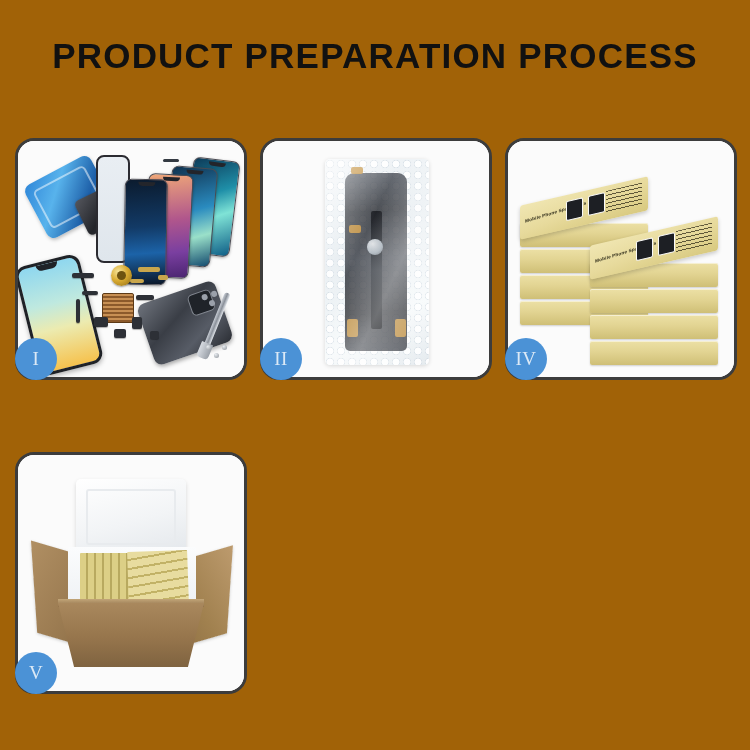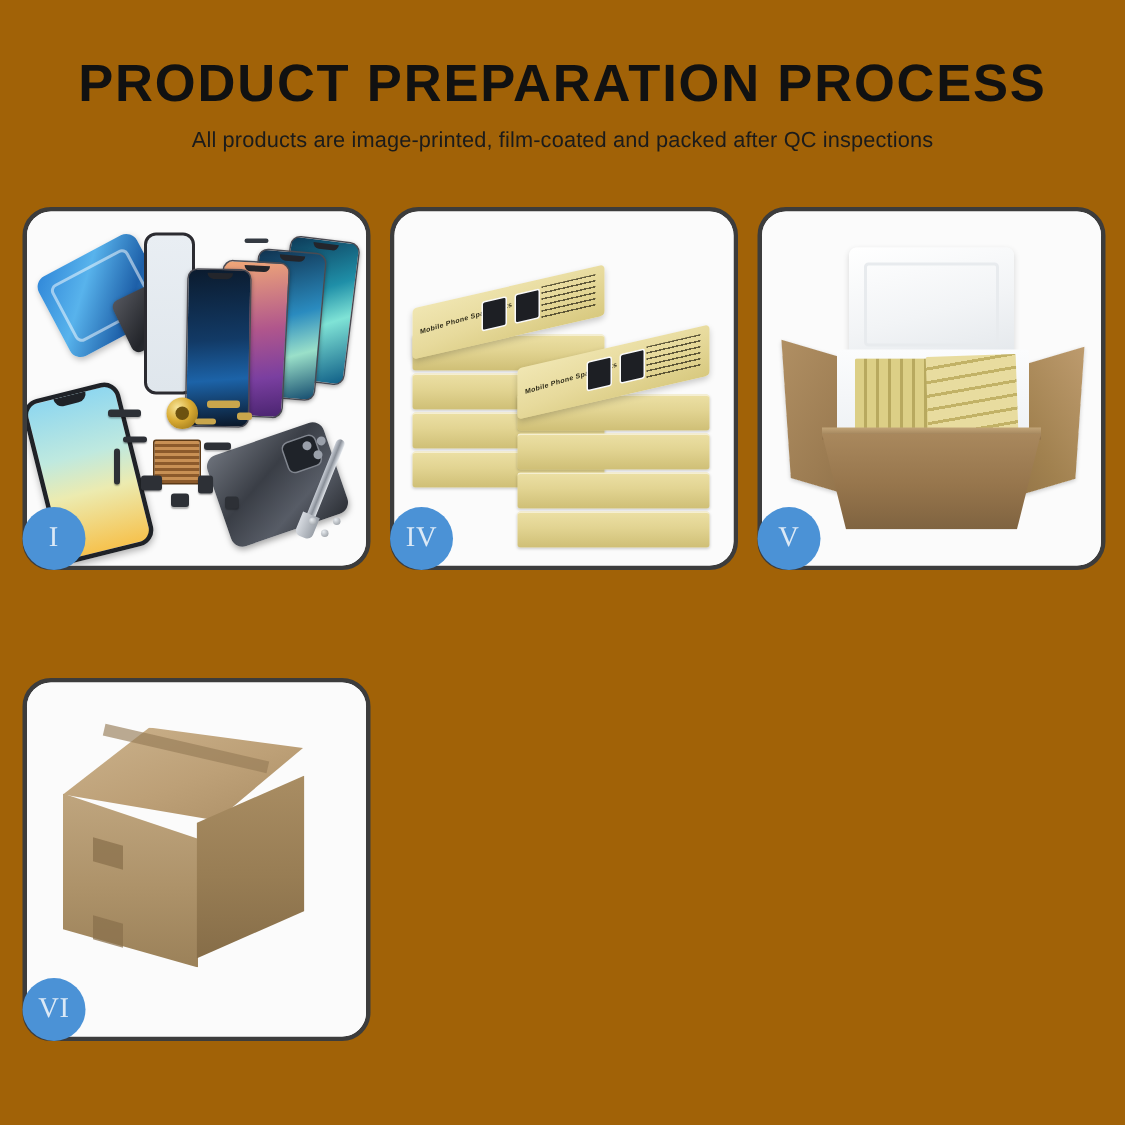--- a/index.html
+++ b/index.html
@@ -342,21 +342,20 @@
   .c-t1 { left:44px; top:106px; width:20px; height:16px; transform: skewY(16deg); }
   .c-t2 { left:44px; top:158px; width:20px; height:16px; transform: skewY(16deg); }
 </style>
 </head>
 <body>
 
 <div class="page">
 
   <div class="header">
     <div class="title">PRODUCT PREPARATION PROCESS</div>
-    <div class="subtitle">All products are image-printed, film-coated and packed after QC inspections</div>
   </div>
 
   <div class="grid">
 
     <div class="panel p1">
       <div class="panel-inner">
         <div class="blue-sheet"></div>
         <div class="dark-panel-sm"></div>
         <div class="phone-fan">
           <div class="fanphone fp5">
@@ -391,20 +390,35 @@
         <div class="flexcable" style="left:120px;top:126px;width:22px;height:5px;"></div>
         <div class="flexcable" style="left:112px;top:138px;width:14px;height:4px;"></div>
         <div class="flexcable" style="left:140px;top:134px;width:10px;height:5px;"></div>
         <div class="screw" style="left:196px;top:212px;"></div>
         <div class="screw" style="left:204px;top:204px;"></div>
         <div class="screw" style="left:188px;top:204px;"></div>
       </div>
       <div class="badge">I</div>
     </div>
 
+    <div class="panel p2">
+      <div class="panel-inner">
+        <div class="bubble-pack">
+          <div class="bp-part"></div>
+          <div class="bp-strip"></div>
+          <div class="bp-circle"></div>
+          <div class="bp-tape" style="left:26px;top:8px;width:12px;height:7px;"></div>
+          <div class="bp-tape" style="left:24px;top:66px;width:12px;height:8px;"></div>
+          <div class="bp-tape" style="left:22px;top:160px;width:11px;height:18px;"></div>
+          <div class="bp-tape" style="left:70px;top:160px;width:11px;height:18px;"></div>
+          <div class="gloss"></div>
+        </div>
+      </div>
+      <div class="badge">II</div>
+    </div>
 
 
     <div class="panel p4">
       <div class="panel-inner">
         <div class="stack">
           <div class="sbox sl" style="left:4px;  top:60px;"></div>
           <div class="sbox sl" style="left:4px;  top:86px;"></div>
           <div class="sbox sl" style="left:4px;  top:112px;"></div>
           <div class="sbox sl" style="left:4px;  top:138px;"></div>
           <div class="sbox sr" style="left:74px; top:100px;"></div>
@@ -436,26 +450,15 @@
         <div class="v-foamlid"></div>
         <div class="v-foambox"></div>
         <div class="v-content"></div>
         <div class="v-content2"></div>
         <div class="v-rim"></div>
         <div class="v-body"></div>
       </div>
       <div class="badge">V</div>
     </div>
 
-    <div class="panel p6">
-      <div class="panel-inner">
-        <div class="c-top"></div>
-        <div class="c-top-seam"></div>
-        <div class="c-left"></div>
-        <div class="c-right"></div>
-        <div class="c-tape c-t1"></div>
-        <div class="c-tape c-t2"></div>
-      </div>
-      <div class="badge">VI</div>
-    </div>
 
   </div>
 </div>
 
 </body></html>

